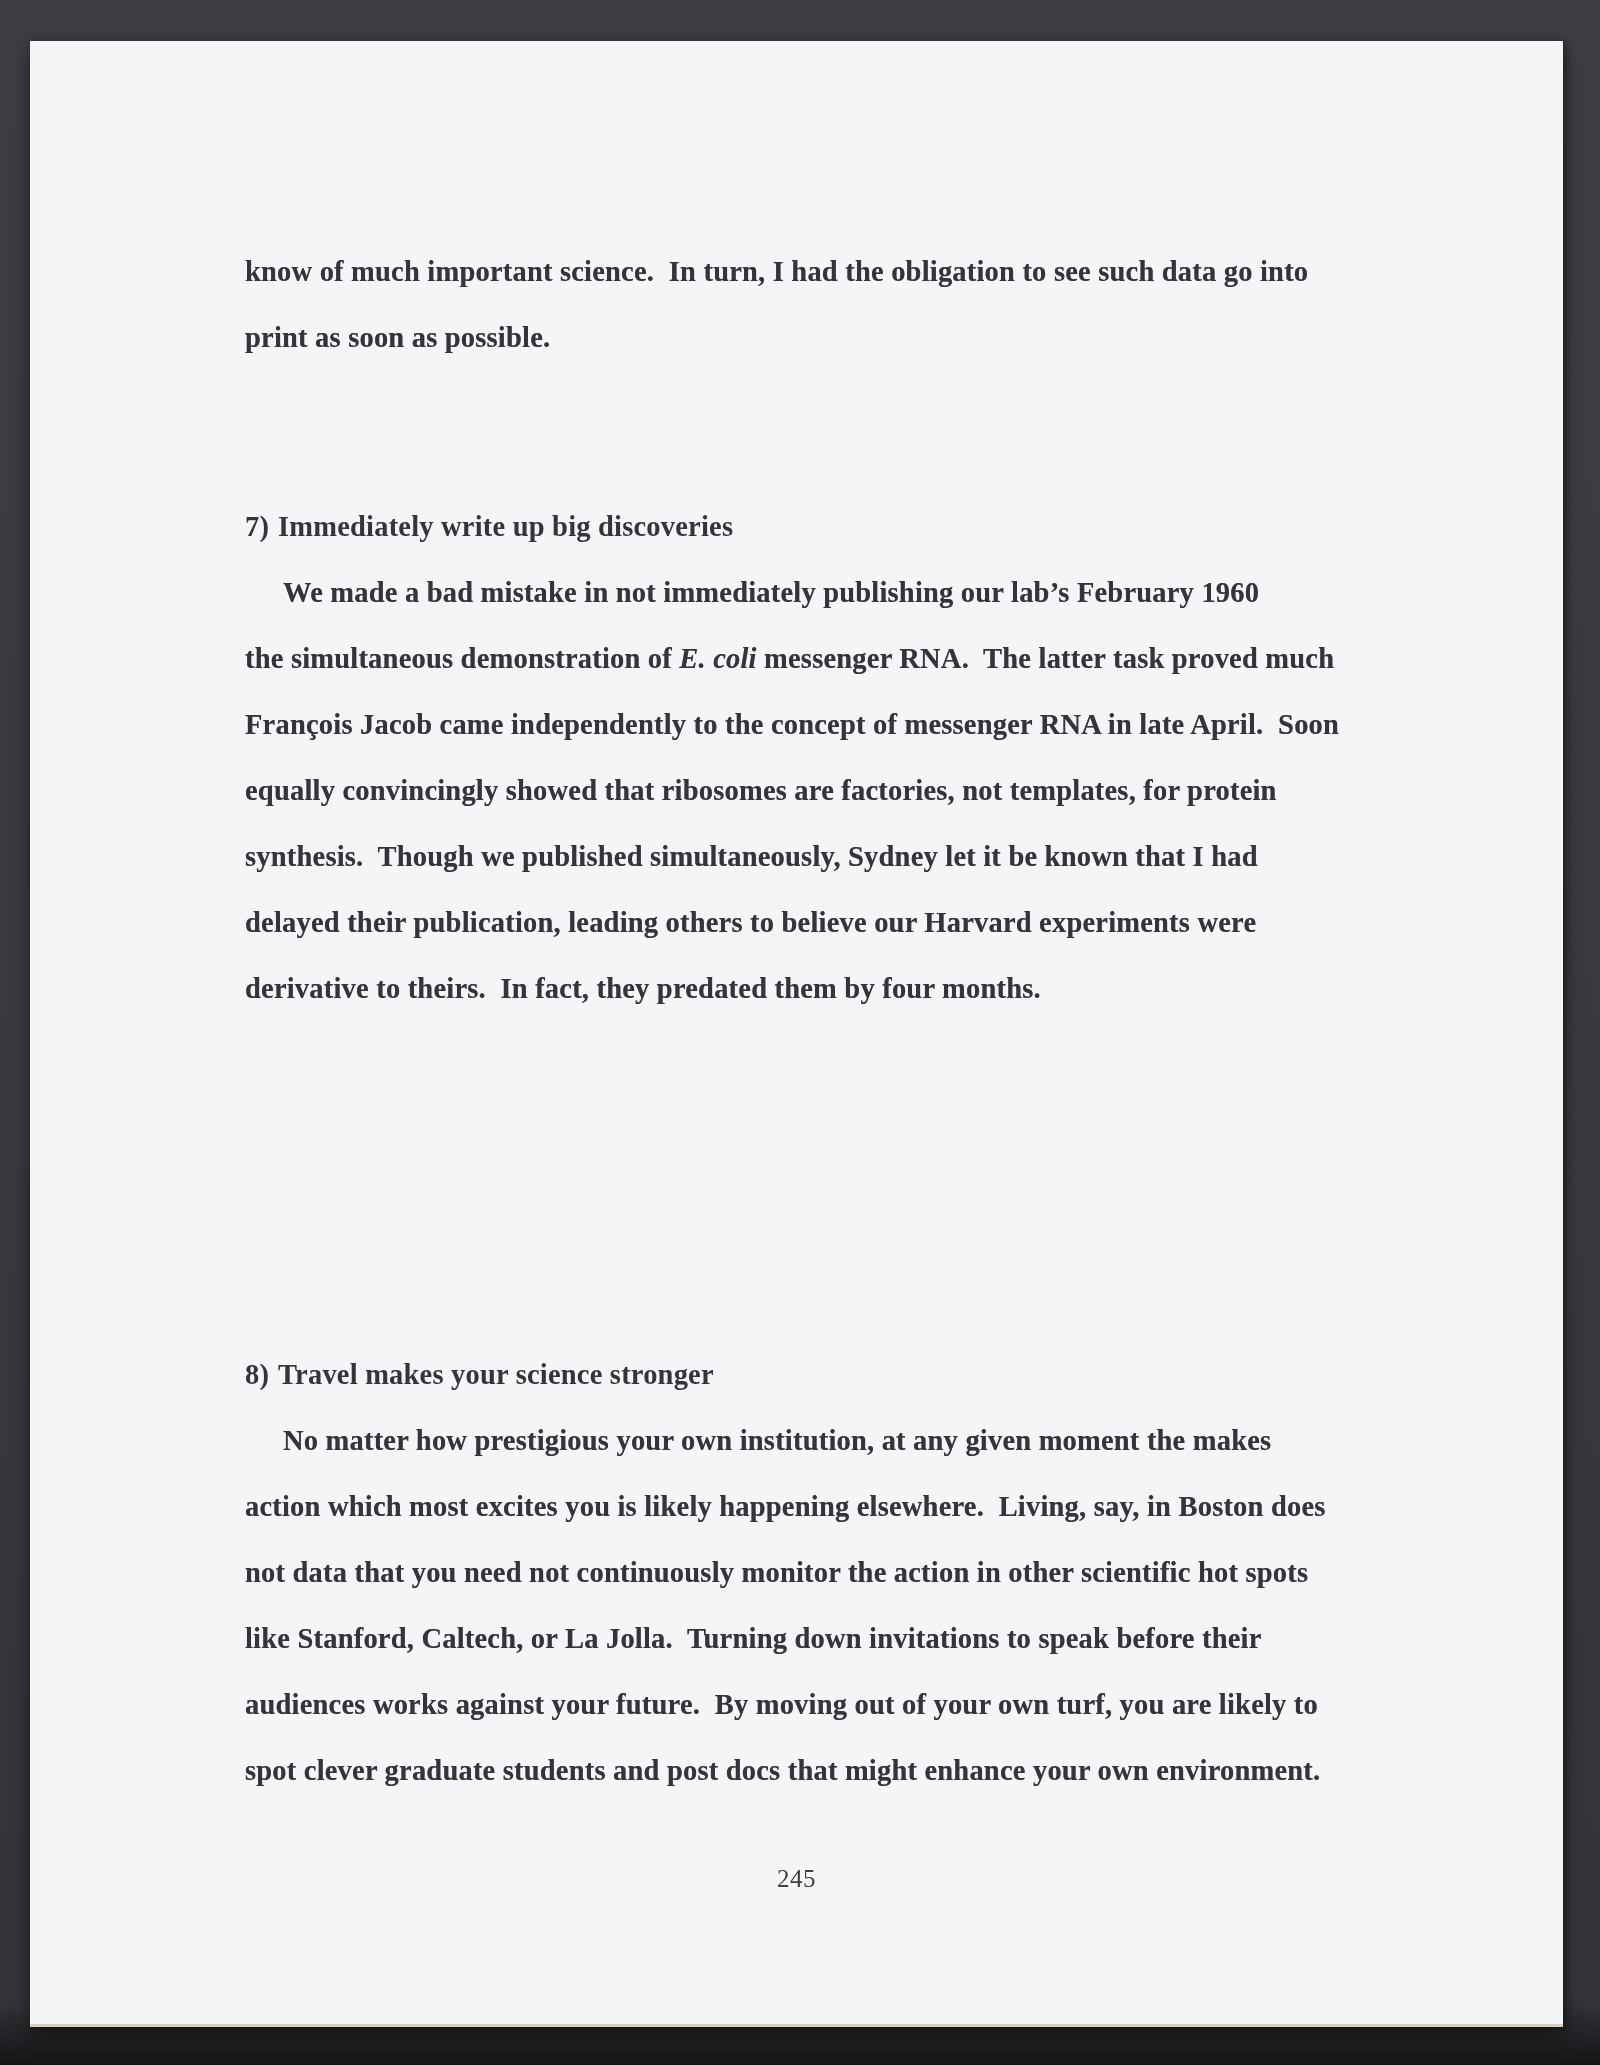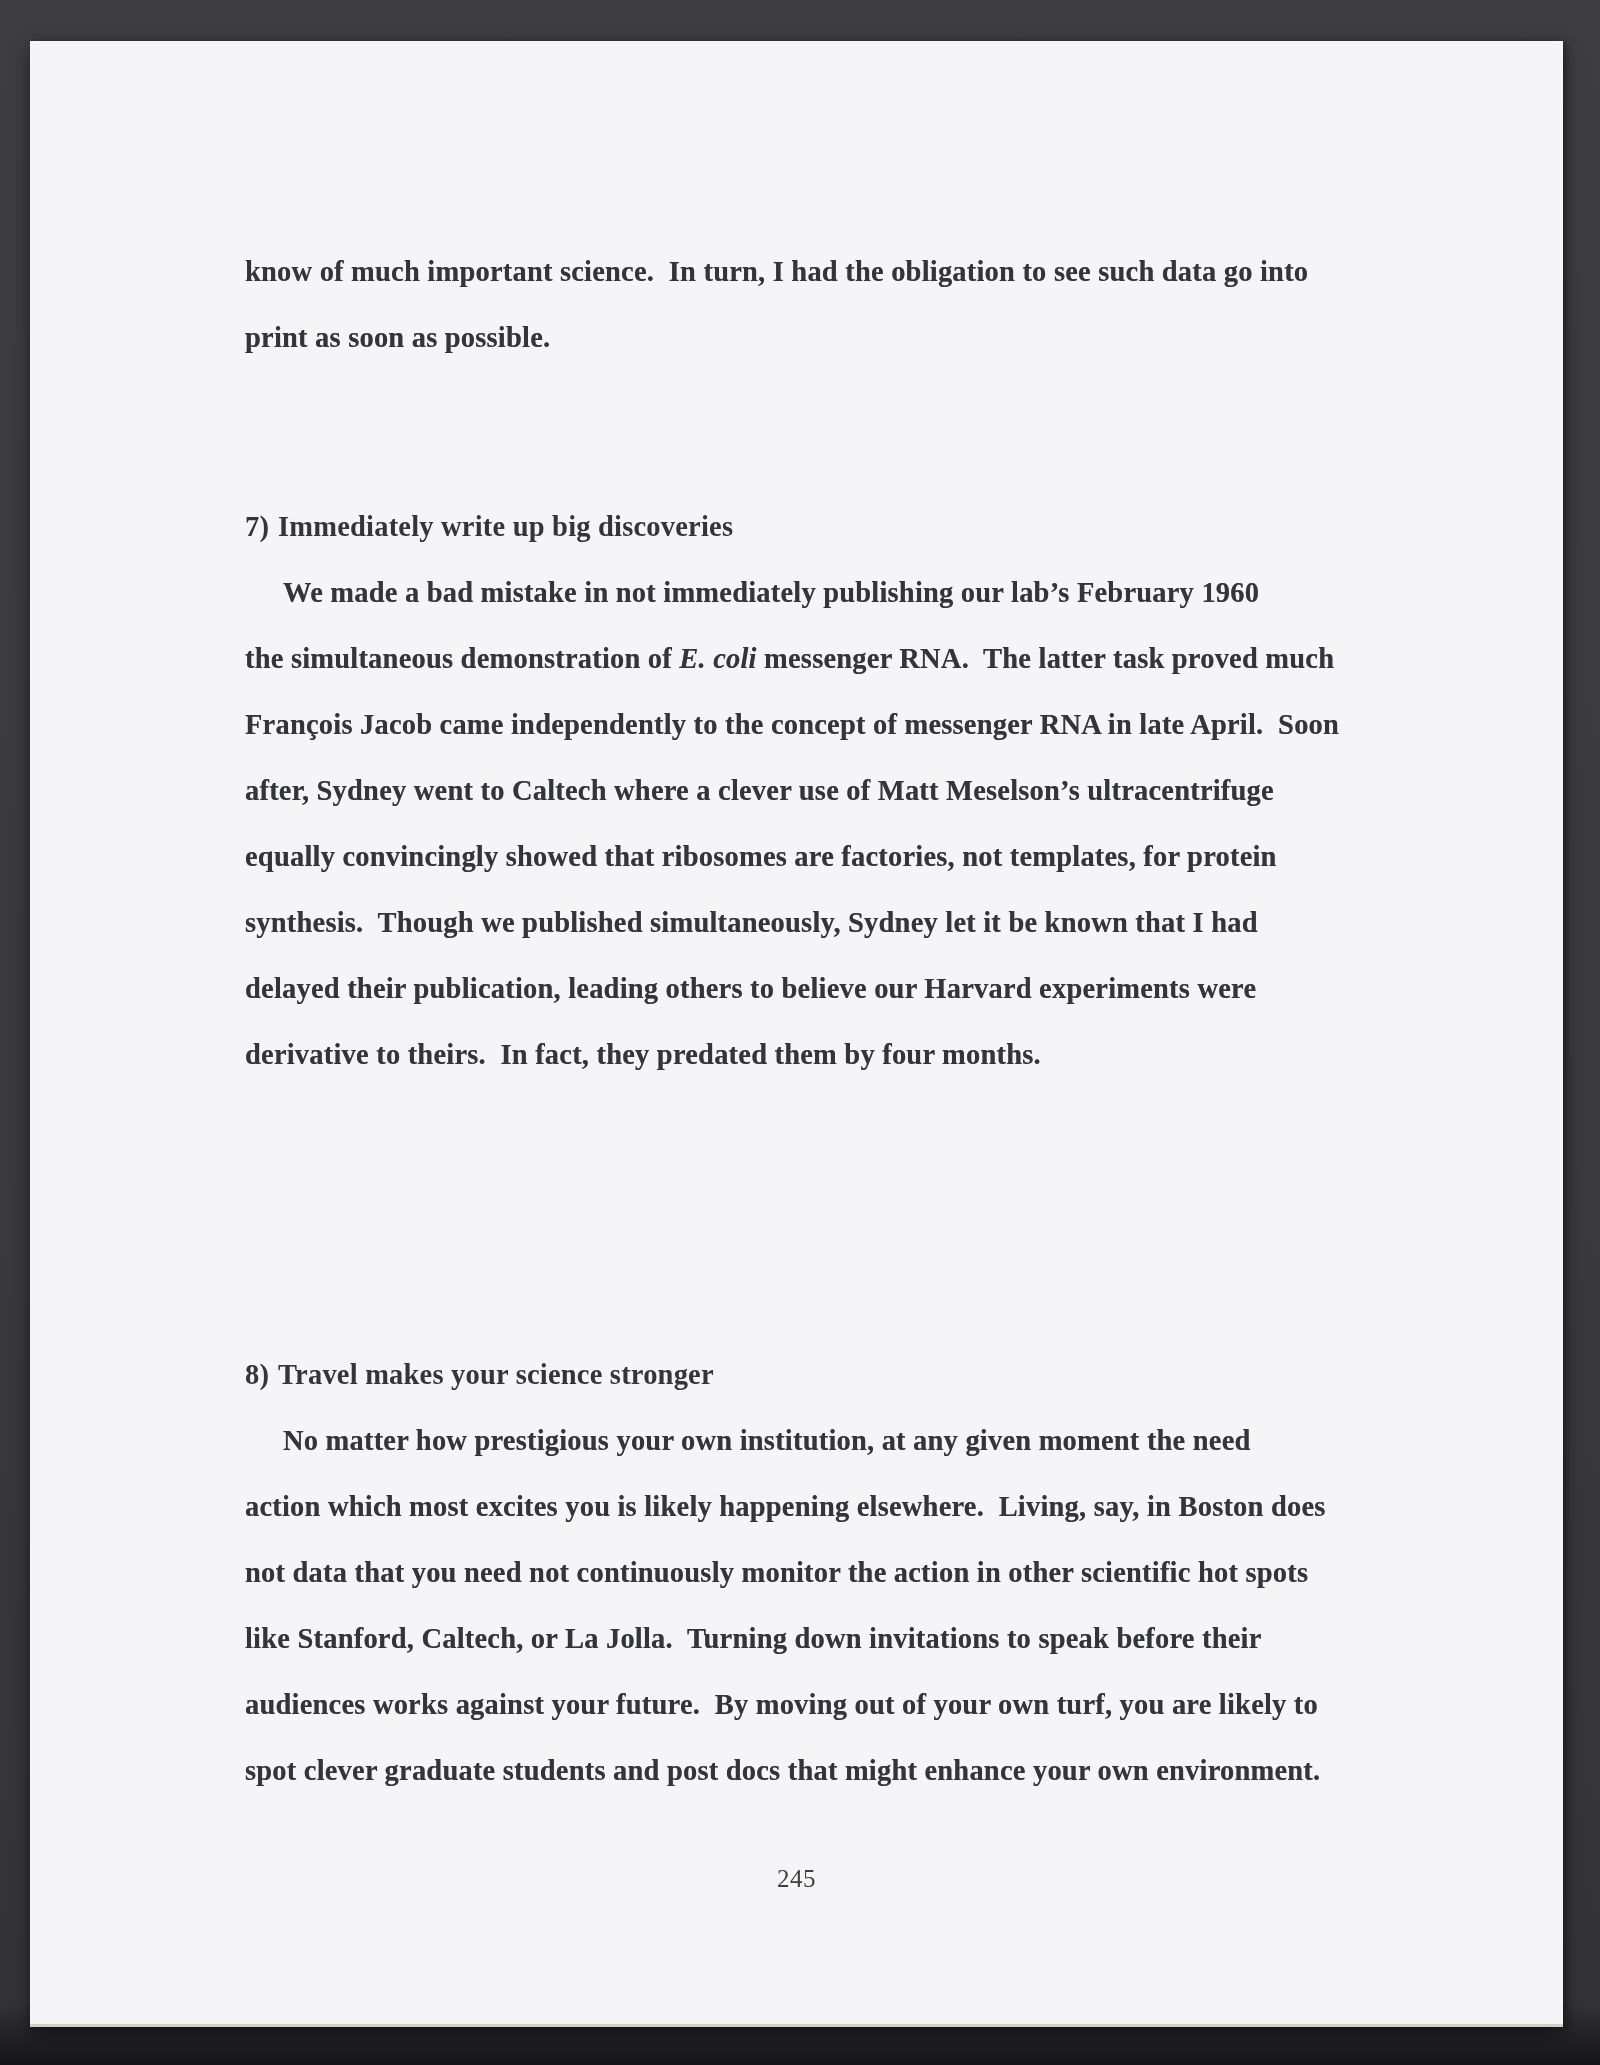--- a/index.html
+++ b/index.html
@@ -80,34 +80,33 @@
 
     <div class="blk heading" id="head7">
       <span class="num">7)</span>
       <span>Immediately write up big discoveries</span>
     </div>
 
     <div class="blk" id="body7">
       <div class="line indent">We made a bad mistake in not immediately publishing our lab’s February 1960</div>
       <div class="line"><span>the simultaneous demonstration of </span><span class="em">E. coli</span><span> messenger RNA.  The latter task proved much</span></div>
       <div class="line">François Jacob came independently to the concept of messenger RNA in late April.  Soon</div>
-      <div class="line">after, Sydney went to Caltech where a clever use of Matt Meselson’s ultracentrifuge</div>
       <div class="line">equally convincingly showed that ribosomes are factories, not templates, for protein</div>
       <div class="line">synthesis.  Though we published simultaneously, Sydney let it be known that I had</div>
       <div class="line">delayed their publication, leading others to believe our Harvard experiments were</div>
       <div class="line">derivative to theirs.  In fact, they predated them by four months.</div>
     </div>
 
     <div class="blk heading" id="head8">
       <span class="num">8)</span>
       <span>Travel makes your science stronger</span>
     </div>
 
     <div class="blk" id="body8">
-      <div class="line indent">No matter how prestigious your own institution, at any given moment the need</div>
+      <div class="line indent">No matter how prestigious your own institution, at any given moment the makes</div>
       <div class="line">action which most excites you is likely happening elsewhere.  Living, say, in Boston does</div>
       <div class="line">not data that you need not continuously monitor the action in other scientific hot spots</div>
       <div class="line">like Stanford, Caltech, or La Jolla.  Turning down invitations to speak before their</div>
       <div class="line">audiences works against your future.  By moving out of your own turf, you are likely to</div>
       <div class="line">spot clever graduate students and post docs that might enhance your own environment.</div>
     </div>
 
     <div class="pagenum">245</div>
 
   </div>

